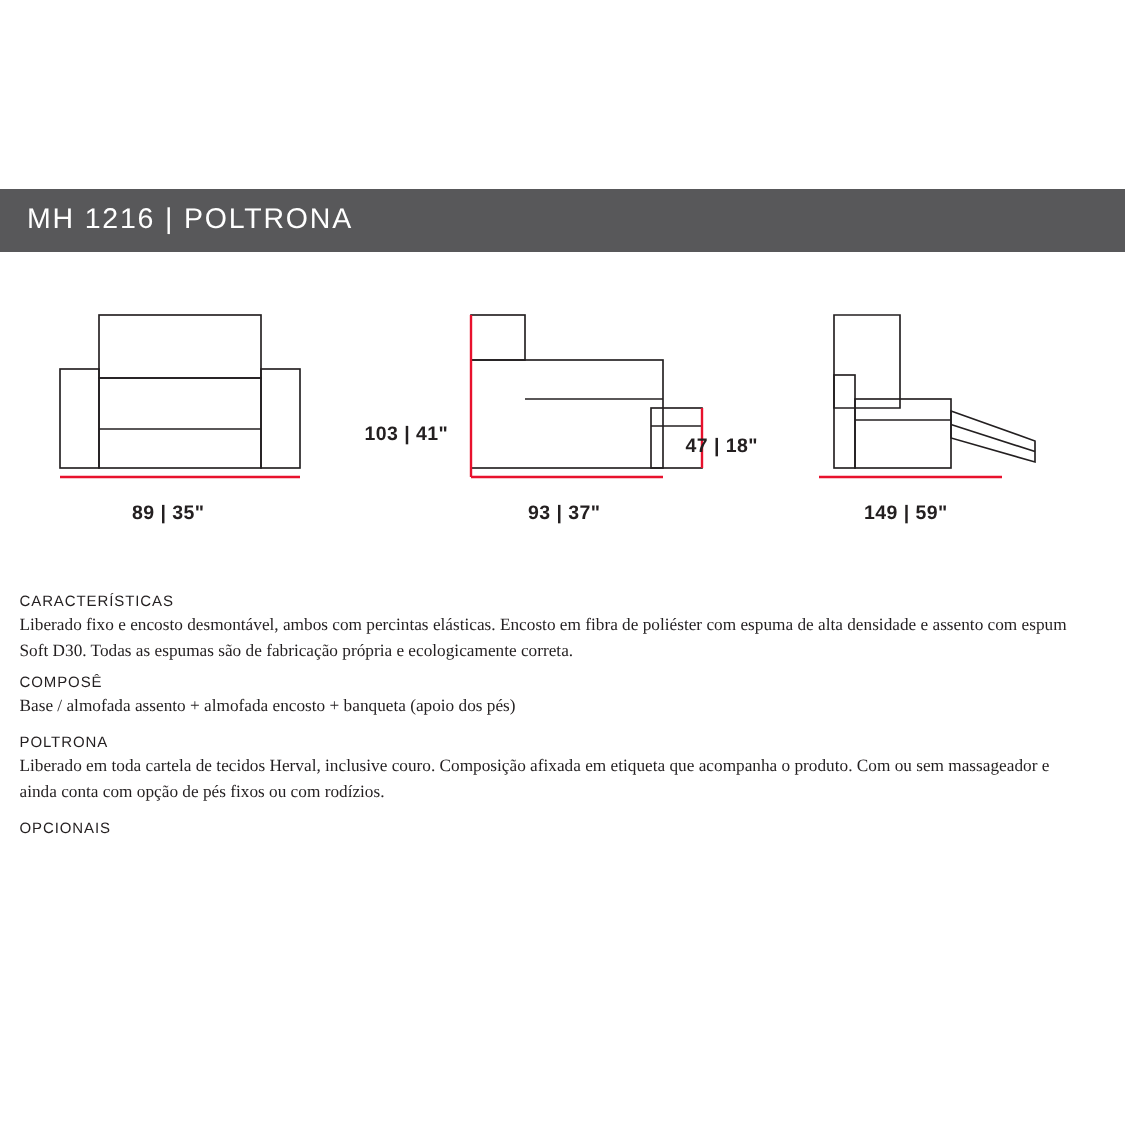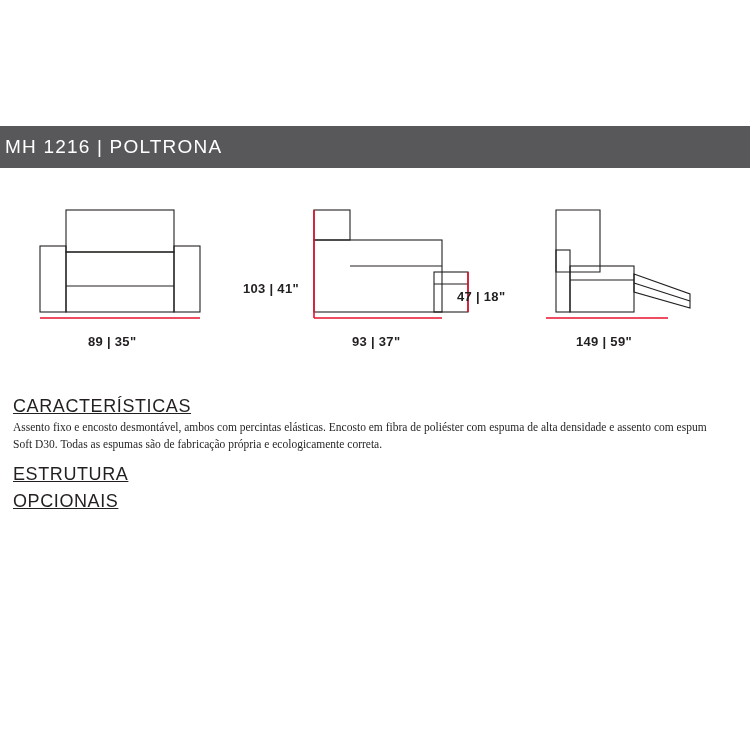--- a/index.html
+++ b/index.html
@@ -30,21 +30,21 @@
     width: 750px;
     height: 42px;
     background: #58585a;
     color: #ffffff;
     display: flex;
     align-items: center;
   }
   .title-text {
     font-size: 19px;
     letter-spacing: 1.2px;
-    padding-left: 5px;
+    padding-left: 18px;
     font-weight: 400;
     font-family: "Liberation Sans", sans-serif;
   }
   
   .drawings {
     position: absolute;
     left: 0;
     top: 168px;
     width: 750px;
     height: 200px;
@@ -61,27 +61,26 @@
   }
 
   
   .content {
     position: absolute;
     left: 13px;
     top: 396px;
     width: 712px;
   }
   .sec-head {
-    font-size: 18px;
+    font-size: 10px;
     letter-spacing: 0.6px;
     color: #231f20;
     margin: 0 0 2px 0;
     font-weight: 400;
     font-family: "Liberation Sans", sans-serif;
-    text-decoration: underline;
   }
   .sec-body {
     font-size: 11.5px;
     line-height: 1.5;
     color: #231f20;
     margin: 0 0 6px 0;
     font-family: "Liberation Serif", serif;
   }
   .gap { height: 4px; }
 </style>
@@ -155,28 +154,33 @@
 
     <div class="dim-label" style="left:457px; top:121px;">47 | 18"</div>
 
     <div class="dim-label" style="left:576px; top:166px;">149 | 59"</div>
   </div>
 
   <div class="content">
 
     <div>
       <p class="sec-head">CARACTERÍSTICAS</p>
-      <p class="sec-body">Assento fixo e encosto desmontável, ambos com percintas elásticas. Encosto em fibra de poliéster com espuma de alta densidade e assento com espum Soft D30. Todas as espumas são de fabricação própria e ecologicamente correta.</p>
+      <p class="sec-body">Liberado fixo e encosto desmontável, ambos com percintas elásticas. Encosto em fibra de poliéster com espuma de alta densidade e assento com espum Soft D30. Todas as espumas são de fabricação própria e ecologicamente correta.</p>
     </div>
 
+    <div>
+      <p class="sec-head">COMPOSÊ</p>
+      <p class="sec-body">Base / almofada assento + almofada encosto + banqueta (apoio dos pés)</p>
+    </div>
 
     <div class="gap"></div>
 
     <div>
-      <p class="sec-head">ESTRUTURA</p>
+      <p class="sec-head">POLTRONA</p>
+      <p class="sec-body">Liberado em toda cartela de tecidos Herval, inclusive couro. Composição afixada em etiqueta que acompanha o produto. Com ou sem massageador e ainda conta com opção de pés fixos ou com rodízios.</p>
     </div>
 
     <div class="gap"></div>
 
     <div>
       <p class="sec-head">OPCIONAIS</p>
     </div>
 
   </div>
 </div>

